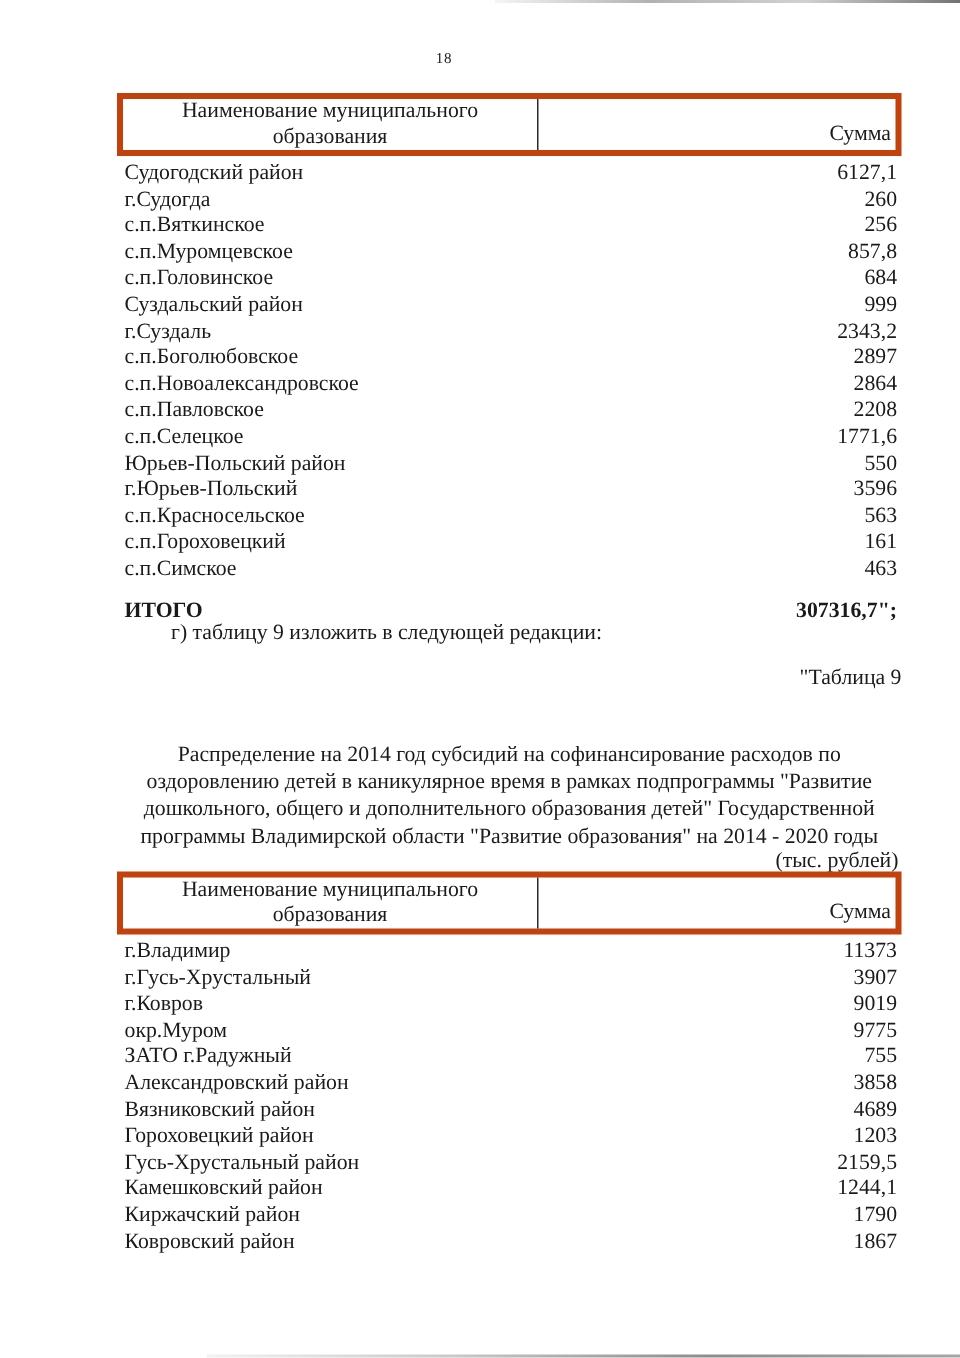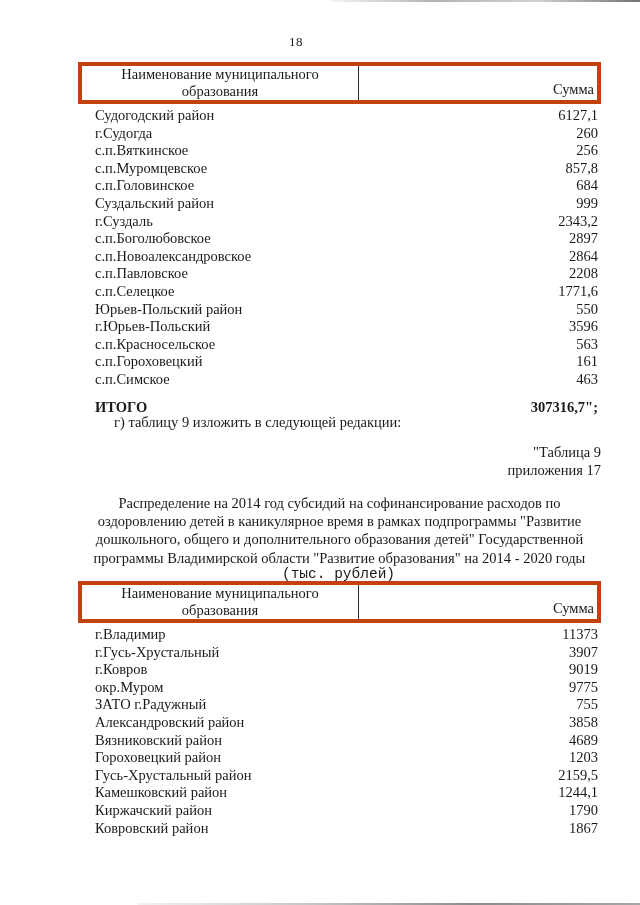--- a/index.html
+++ b/index.html
@@ -39,21 +39,21 @@
     height: 2px;
     background: linear-gradient(to right, rgba(0,0,0,0.05), rgba(0,0,0,0.22), rgba(0,0,0,0.45), rgba(0,0,0,0.35));
   }
 
   .page-number {
     position: absolute;
     top: 34px;
     left: 0;
     width: 592px;
     text-align: center;
-    font-size: 13px;
+    font-size: 10px;
     letter-spacing: 0.5px;
   }
 
   
   .tbl {
     position: absolute;
     left: 78px;
     width: 523px;
   }
   .tbl-head {
@@ -86,21 +86,20 @@
   }
 
   .tbl-rows {
     margin-top: 3px;
   }
   .row {
     display: flex;
     height: 17.6px;
     align-items: baseline;
     font-size: 14.5px;
-    margin-left: 12px;
   }
   .row .cell-name {
     width: 430px;
     padding-left: 5px;
     box-sizing: border-box;
     white-space: nowrap;
   }
   .row .cell-sum {
     flex: 1;
     text-align: right;
@@ -135,25 +134,24 @@
     left: 78px;
     width: 523px;
     font-size: 14.5px;
     line-height: 18.2px;
     text-align: center;
   }
   .units {
     position: absolute;
     left: 78px;
     width: 523px;
-    text-align: center;
+    text-align: right;
     font-size: 14.5px;
     padding-right: 2px;
     box-sizing: border-box;
-    font-family: Liberation Mono, monospace;
   }
 </style>
 </head>
 <body>
 
 <div class="page">
 
   <div class="scan-line-top"></div>
   <div class="scan-line-bottom"></div>
 
@@ -232,21 +230,20 @@
         <div class="row total">
           <div class="cell-name">ИТОГО</div>
           <div class="cell-sum">307316,7";</div>
         </div>
       </div>
   </div>
 
   <div class="para-item" style="top:414px;">г) таблицу 9 изложить в следующей редакции:</div>
 
   <div class="tbl-caption" style="top:443px;">"Таблица 9</div>
-  <div class="tbl-caption" style="top:461px;">приложения 17</div>
 
   <div class="intro" style="top:494px;">Распределение на 2014 год субсидий на софинансирование расходов по оздоровлению детей в каникулярное время в рамках подпрограммы "Развитие дошкольного, общего и дополнительного образования детей" Государственной программы Владимирской области "Развитие образования" на 2014 - 2020 годы</div>
 
   <div class="units" style="top:566px;">(тыс. рублей)</div>
 
   <div class="tbl" id="table2" style="top:581px;">
     <div class="tbl-head">
       <div class="col-name">Наименование муниципального образования</div>
       <div class="col-sum">Сумма</div>
     </div>

